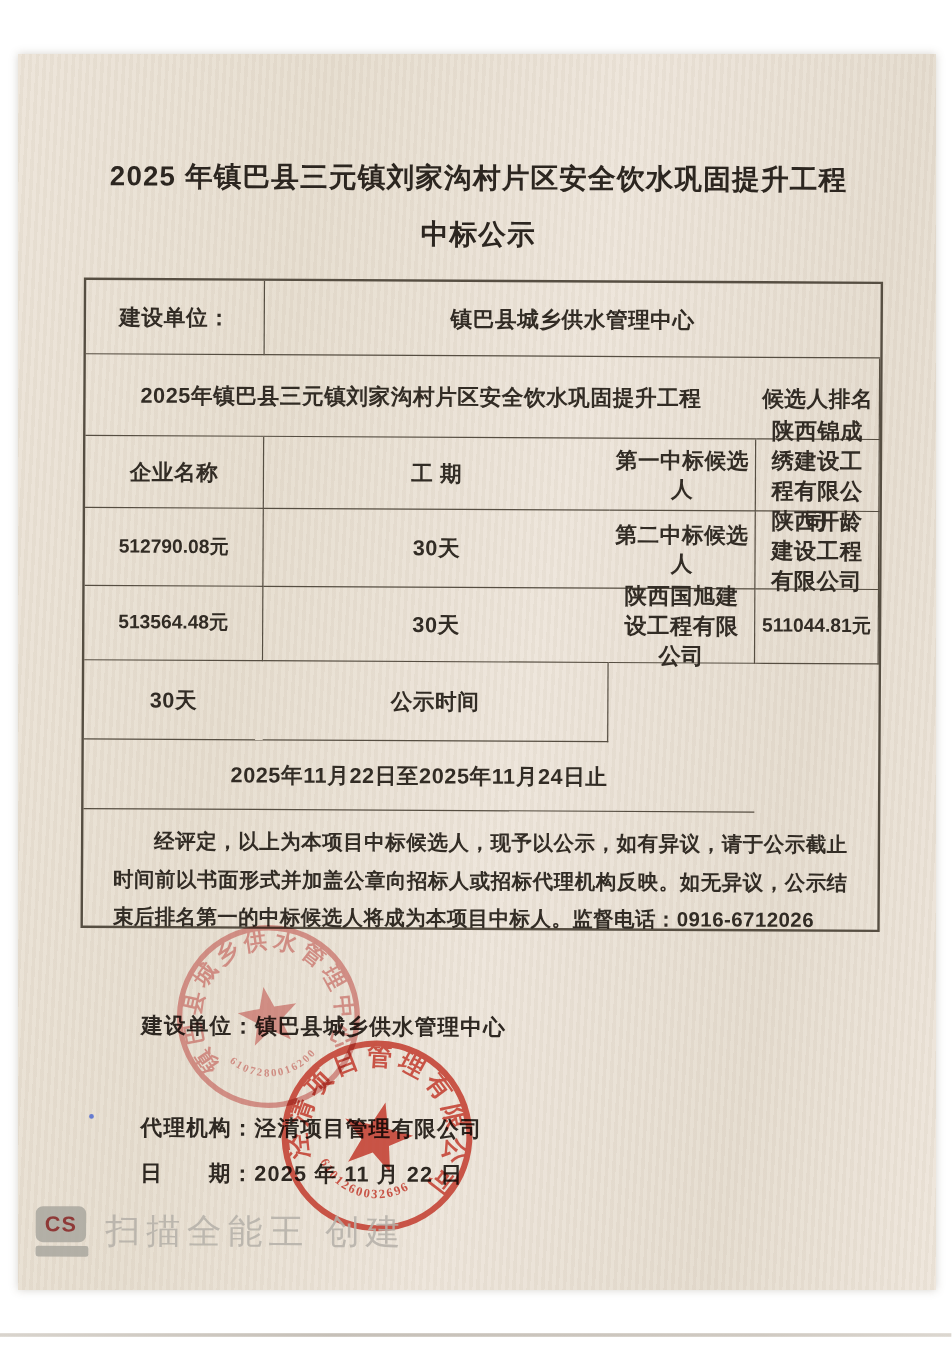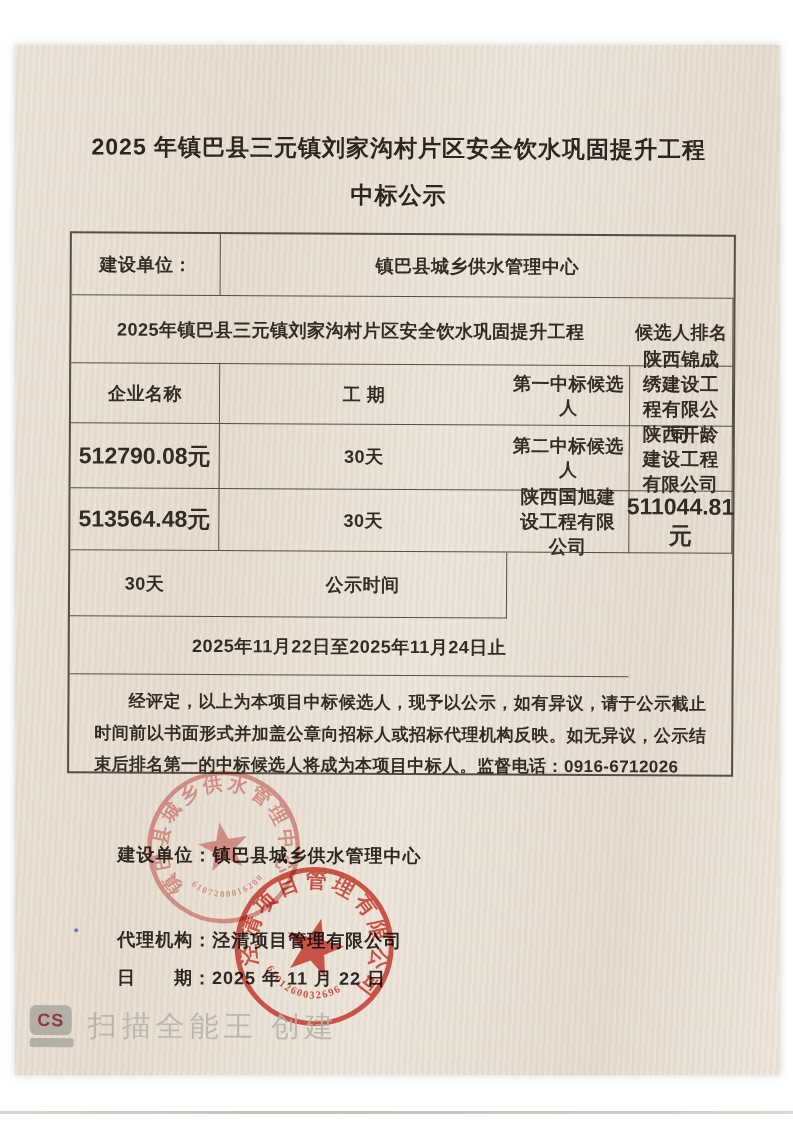--- a/index.html
+++ b/index.html
@@ -30,21 +30,21 @@
     border:2px solid #564e42;
     box-sizing:content-box;
     font-weight:700;color:#322c25;
   }
   .cell{
     display:flex;align-items:center;justify-content:center;text-align:center;
     border-right:1.5px solid #564e42;border-bottom:1.5px solid #564e42;
     font-size:18px;letter-spacing:0.5px;box-sizing:border-box;padding:0 4px;
   }
   .cell.company{font-size:18.5px;}
-  .cell.bid{font-size:23px;letter-spacing:0;}
+  .cell.bid{font-size:16px;letter-spacing:0;}
   .span3{grid-column:span 3;}
   .span4{grid-column:span 4;}
   .no-r{border-right:none;}
   .no-b{border-bottom:none;}
   .notice-cell{
     display:block;text-align:justify;padding:11px 25px 0 25px;
     font-size:17px;line-height:31.5px;letter-spacing:0.4px;text-indent:2em;
   }
 
   .sig{position:absolute;left:105px;font-size:18px;font-weight:700;letter-spacing:1px;color:#2e2822;}

